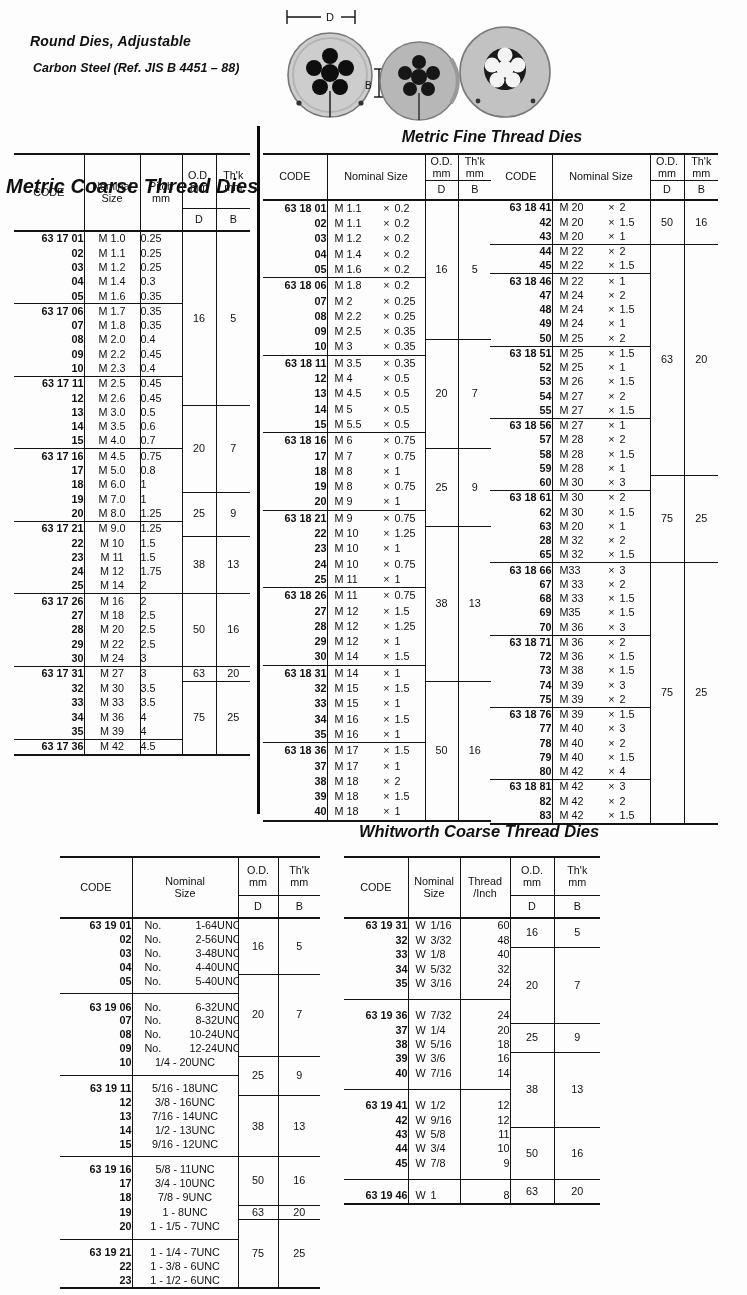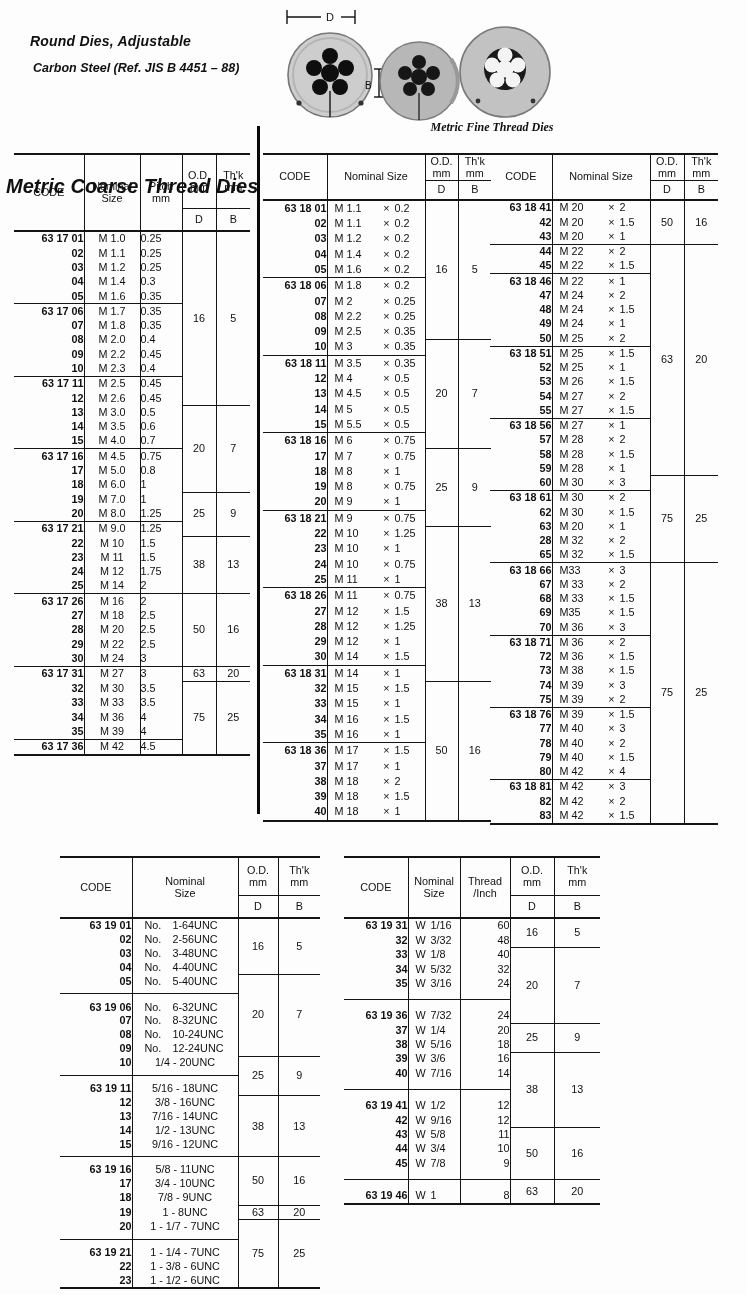--- a/index.html
+++ b/index.html
@@ -2,21 +2,21 @@
 <html><head>
 <meta charset="utf-8">
 <style>
   html,body{margin:0;padding:0;background:#e8e8e8;}
   .page{position:relative;width:747px;height:1295px;background:#fdfdfd;
         font-family:"Liberation Sans",sans-serif;color:#101010;overflow:hidden;margin:0 auto;}
   .main-title{position:absolute;left:30px;top:33px;font-size:14px;font-weight:bold;font-style:italic;letter-spacing:.2px;}
   .subtitle{position:absolute;left:33px;top:61px;font-size:12.5px;font-weight:bold;font-style:italic;}
   .sec-title{position:absolute;font-weight:bold;font-style:italic;text-align:center;white-space:nowrap;}
   #t-coarse{left:6px;top:127px;width:252px;font-size:20px;margin-top:48px;}
-  #t-fine{left:362px;top:120px;width:260px;font-size:12px;font-family:Liberation Serif, serif;}
+  #t-fine{left:362px;top:128px;width:260px;font-size:16px;}
   #t-unif{left:52px;top:822px;width:272px;font-size:16.5px;}
   #t-whit{left:326px;top:822px;width:306px;font-size:16.5px;}
   .divider{position:absolute;left:257px;top:126px;width:3px;height:688px;background:#0a0a0a;}
   .tblwrap{position:absolute;}
   #tbl-coarse{left:14px;top:153px;}
   #tbl-fine-left{left:263px;top:153px;}
   #tbl-fine-right{left:490px;top:153px;}
   #tbl-unif{left:60px;top:856px;}
   #tbl-whit{left:344px;top:856px;}
 
@@ -32,21 +32,21 @@
   td.bt{border-top:1.6px solid #141414;}
   td.od{text-align:center;}
   td.nomc{text-align:center;}
   td.pitch{text-align:left;padding-left:7px;}
   td.tpi{text-align:right;padding-right:13px;}
   td.nom{text-align:left;white-space:nowrap;}
   .ns{display:inline-block;width:44px;padding-left:7px;}
   .nx{display:inline-block;width:16px;text-align:center;}
   .np{display:inline-block;}
   .unp{display:inline-block;width:28px;padding-left:12px;}
-  .uns{display:inline-block;width:68px;}
+  .uns{display:inline-block;width:68px;text-align:right;}
   .wp{display:inline-block;width:15px;padding-left:7px;}
   .ws{display:inline-block;}
 
   .coarse tbody td{height:14.3px;}
   .fineL  tbody td{height:15.3px;}
   .fineR  tbody td{height:14.25px;}
   .unif   tbody td{height:13.9px;}
   .whit   tbody td{height:14.4px;}
   .coarse th.odtop{height:53px;} .coarse tr.sub th{height:21px;}
   .fineL th.odtop,.fineR th.odtop{height:25px;} .fineL tr.sub th,.fineR tr.sub th{height:18px;}
@@ -118,20 +118,21 @@
       <circle cx="243" cy="60" r="7.5" fill="#f4f4f4"></circle>
       <circle cx="203" cy="96" r="2.4" fill="#333"></circle>
       <circle cx="258" cy="96" r="2.4" fill="#333"></circle>
     </g>
   </svg>
 
   <div class="divider"></div>
 
   <div class="sec-title" id="t-coarse">Metric Coarse Thread Dies</div>
   <div class="sec-title" id="t-fine">Metric Fine Thread Dies</div>
+  <div class="sec-title" id="t-whit">Whitworth Coarse Thread Dies</div>
 
   <div class="tblwrap" id="tbl-coarse">
       <table class="die coarse" style="width: 236px;">
         <colgroup>
           <col style="width: 70px;">
           <col style="width: 56px;">
           <col style="width: 42px;">
           <col style="width: 34px;">
           <col style="width: 34px;">
         </colgroup>
@@ -848,21 +849,21 @@
             <td class="nomc">7/8  -  9UNC</td>
           </tr>
           <tr>
             <td class="code nol">19</td>
             <td class="nomc">1  -  8UNC</td>
             <td rowspan="1" class="od bt">63</td>
             <td rowspan="1" class="od bt">20</td>
           </tr>
           <tr>
             <td class="code nol gpb">20</td>
-            <td class="nomc gpb">1 - 1/7  -  7UNC</td>
+            <td class="nomc gpb">1 - 1/5  -  7UNC</td>
             <td rowspan="4" class="od bt">75</td>
             <td rowspan="4" class="od bt">25</td>
           </tr>
           <tr>
             <td class="code nol bt gpt">63 19 21</td>
             <td class="nomc bt gpt">1 - 1/4  -  7UNC</td>
           </tr>
           <tr>
             <td class="code nol">22</td>
             <td class="nomc">1 - 3/8  -  6UNC</td>

